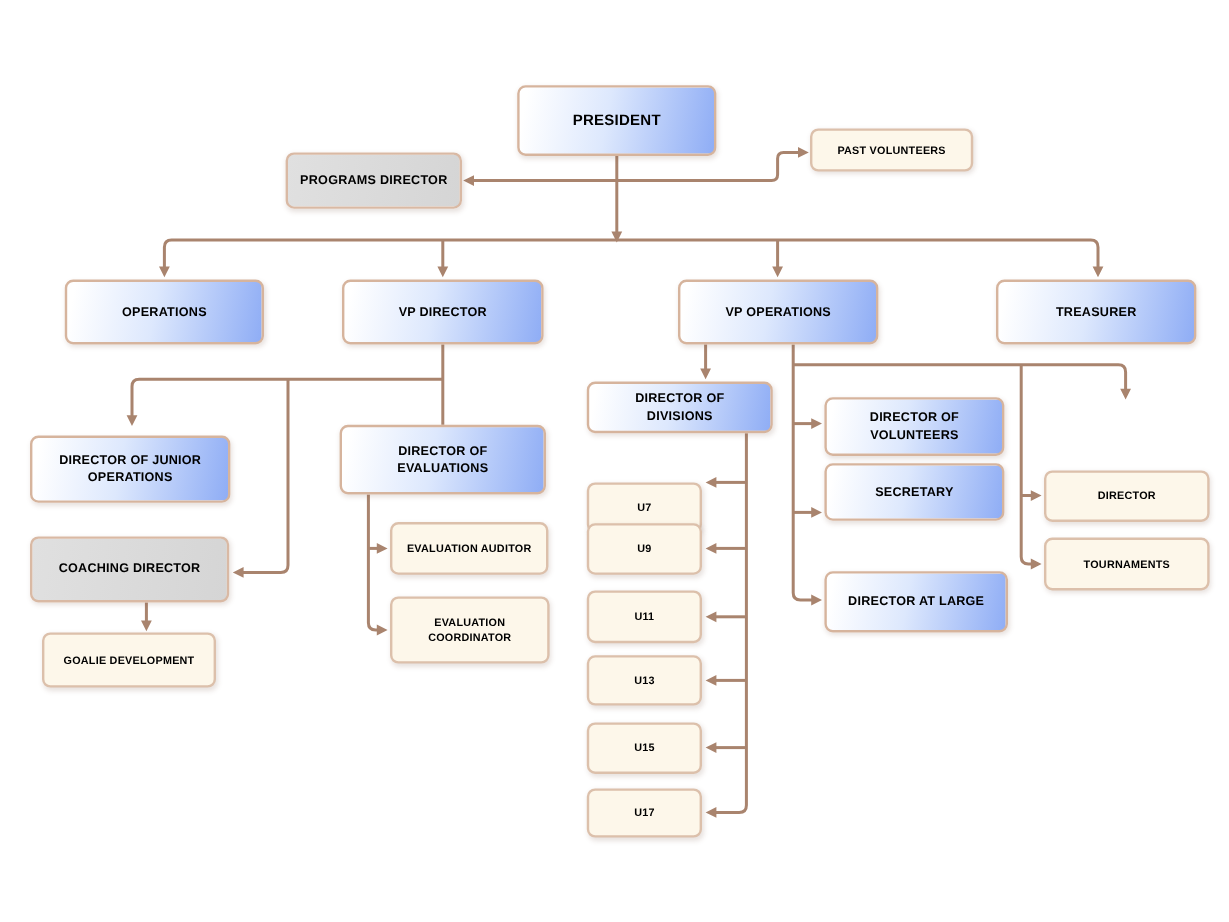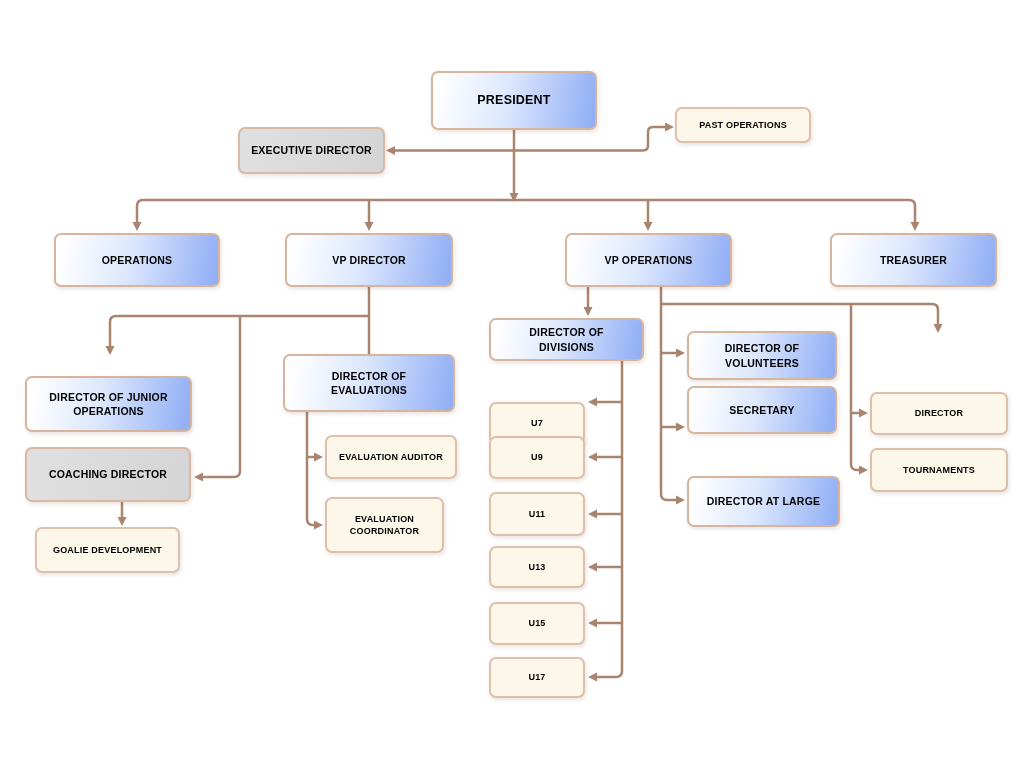--- a/index.html
+++ b/index.html
@@ -81,57 +81,57 @@
       M588,567 l9,-4.5 l0,9 z  M588,623 l9,-4.5 l0,9 z  M588,677 l9,-4.5 l0,9 z
       M674,127 l-9,-4.5 l0,9 z M323,457 l-9,-4.5 l0,9 z M323,525 l-9,-4.5 l0,9 z
       M685,353 l-9,-4.5 l0,9 z M685,427 l-9,-4.5 l0,9 z M685,500 l-9,-4.5 l0,9 z
       M868,413 l-9,-4.5 l0,9 z M868,470 l-9,-4.5 l0,9 z"></path>
   </svg>
 
   <div class="node blue n-lg" style="left:431px;top:71px;width:166px;height:59px">
     <span class="lbl">PRESIDENT</span>
   </div>
   <div class="node cream n-sm" style="left:675px;top:107px;width:136px;height:36px">
-    <span class="lbl">PAST OPERATIONS</span>
+    <span class="lbl">PAST VOLUNTEERS</span>
   </div>
   <div class="node gray n-md" style="left:238px;top:127px;width:147px;height:47px">
-    <span class="lbl">EXECUTIVE DIRECTOR</span>
+    <span class="lbl">PROGRAMS DIRECTOR</span>
   </div>
 
   <div class="node blue n-md" style="left:54px;top:233px;width:166px;height:54px">
     <span class="lbl">OPERATIONS</span>
   </div>
   <div class="node blue n-md" style="left:285px;top:233px;width:168px;height:54px">
     <span class="lbl">VP DIRECTOR</span>
   </div>
   <div class="node blue n-md" style="left:565px;top:233px;width:167px;height:54px">
     <span class="lbl">VP OPERATIONS</span>
   </div>
   <div class="node blue n-md" style="left:830px;top:233px;width:167px;height:54px">
     <span class="lbl">TREASURER</span>
   </div>
 
-  <div class="node blue n-md" style="left:25px;top:376px;width:167px;height:56px">
+  <div class="node blue n-md" style="left:25px;top:363px;width:167px;height:56px">
     <span class="lbl">DIRECTOR OF JUNIOR
 OPERATIONS</span>
   </div>
   <div class="node blue n-md" style="left:283px;top:354px;width:172px;height:58px">
     <span class="lbl">DIRECTOR OF
 EVALUATIONS</span>
   </div>
   <div class="node gray n-md" style="left:25px;top:447px;width:166px;height:55px">
     <span class="lbl">COACHING DIRECTOR</span>
   </div>
   <div class="node cream n-sm" style="left:35px;top:527px;width:145px;height:46px">
     <span class="lbl">GOALIE DEVELOPMENT</span>
   </div>
   <div class="node cream n-sm" style="left:325px;top:435px;width:132px;height:44px">
     <span class="lbl">EVALUATION AUDITOR</span>
   </div>
-  <div class="node cream n-sm" style="left:325px;top:497px;width:119px;height:56px">
+  <div class="node cream n-sm" style="left:325px;top:497px;width:133px;height:56px">
     <span class="lbl">EVALUATION
 COORDINATOR</span>
   </div>
 
   <div class="node blue n-md" style="left:489px;top:318px;width:155px;height:43px">
     <span class="lbl">DIRECTOR OF
 DIVISIONS</span>
   </div>
   <div class="node cream n-sm" style="left:489px;top:402px;width:96px;height:42px">
     <span class="lbl">U7</span>

